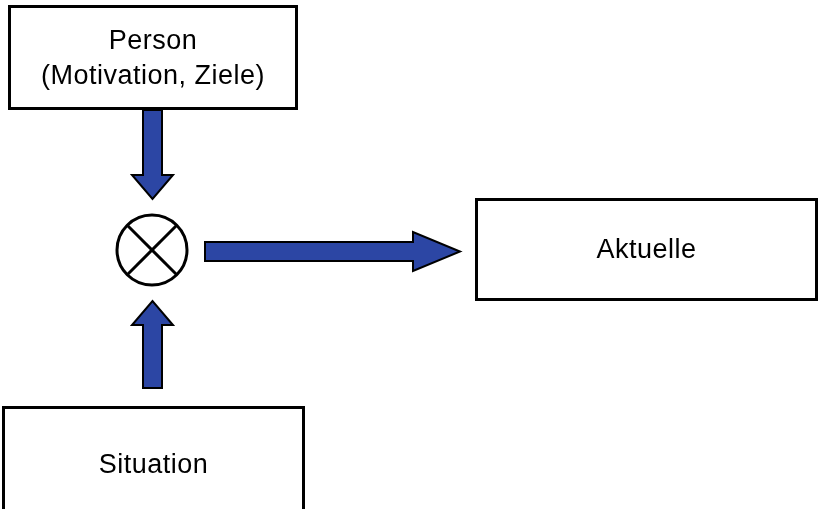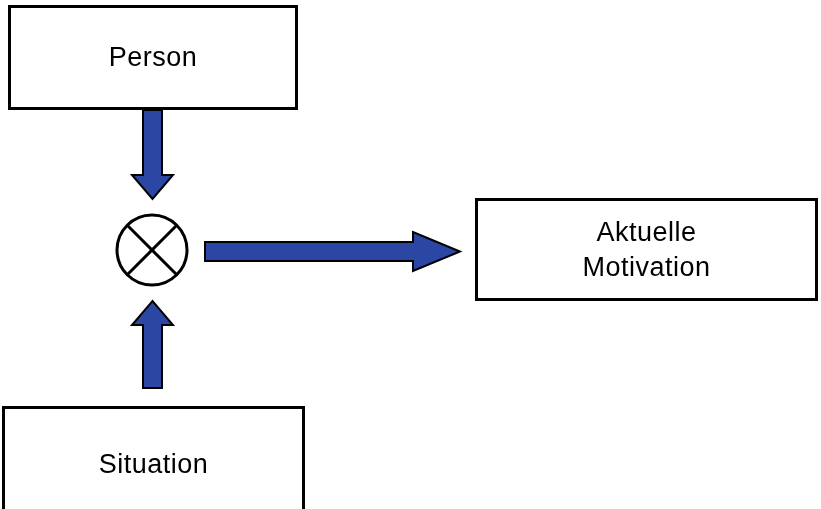--- a/index.html
+++ b/index.html
@@ -56,24 +56,24 @@
 
     <g>
       <circle cx="152" cy="250" r="35" fill="#ffffff" stroke="#000000" stroke-width="3"></circle>
       <line x1="127.5" y1="225.5" x2="176.5" y2="274.5" stroke="#000000" stroke-width="3"></line>
       <line x1="176.5" y1="225.5" x2="127.5" y2="274.5" stroke="#000000" stroke-width="3"></line>
     </g>
   </svg>
 
   <div class="node-box box-person">
     <span>Person</span>
+    <span>(Motivation, Ziele)</span>
   </div>
 
   <div class="node-box box-result">
     <span>Aktuelle</span>
-    <span>Motivation</span>
   </div>
 
   <div class="node-box box-situation">
     <span>Situation</span>
   </div>
 
 </div>
 
 </body></html>

